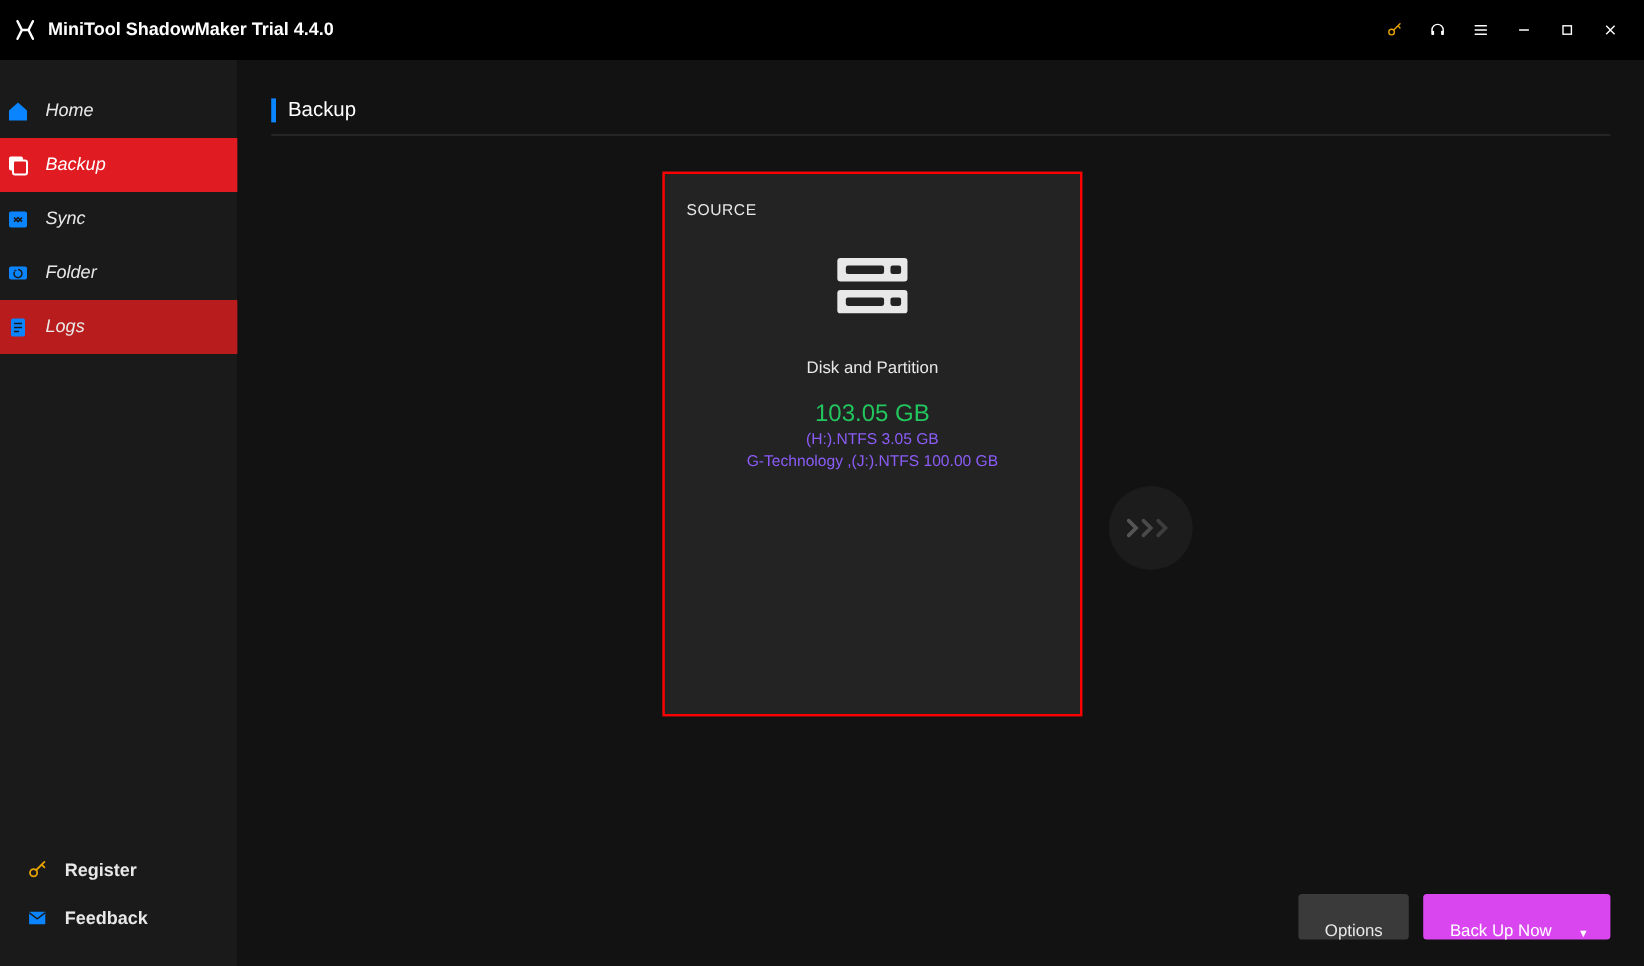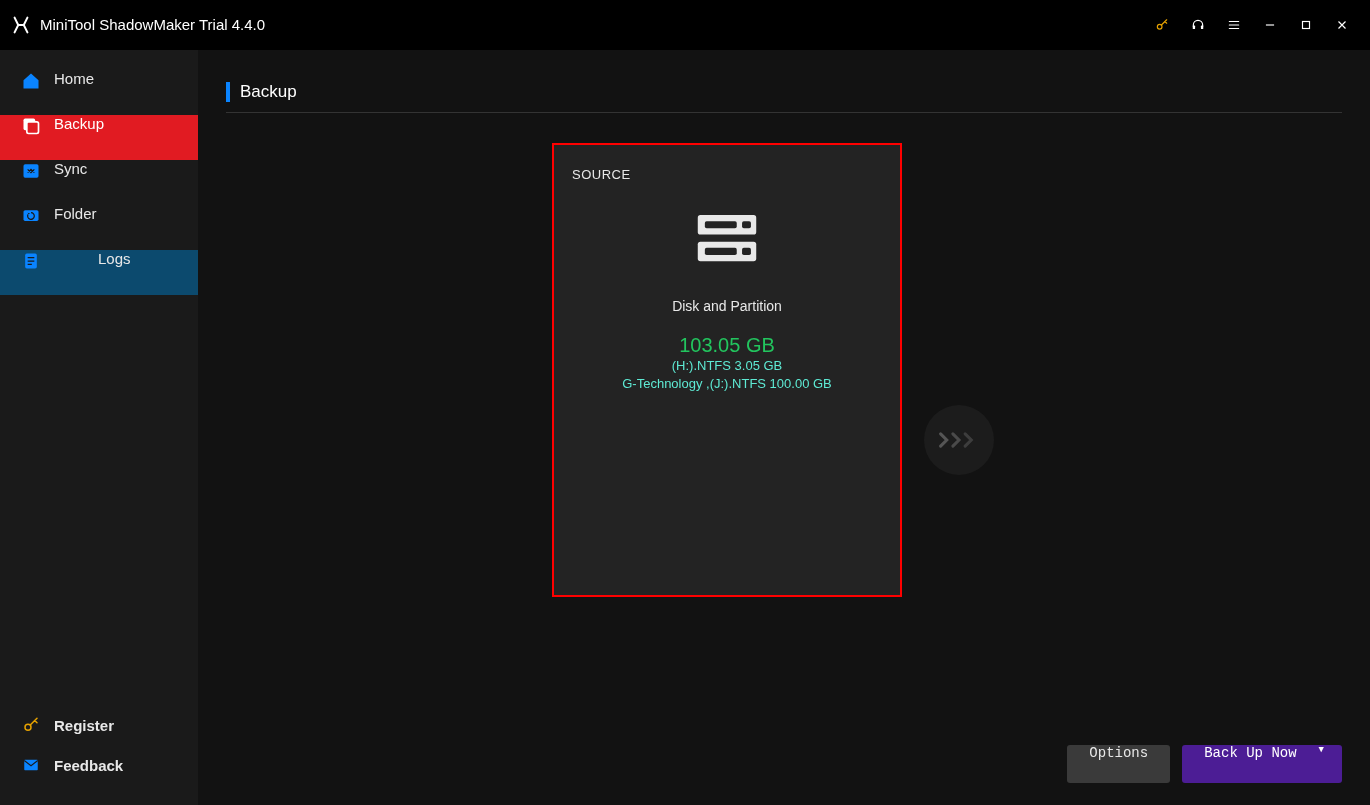--- a/index.html
+++ b/index.html
@@ -1,57 +1,57 @@
 <!DOCTYPE html>
 <html><head>
 <meta charset="utf-8">
 <style>
   * { box-sizing: border-box; margin: 0; padding: 0; }
   html, body { width: 1370px; height: 805px; overflow: hidden; font-family: "Segoe UI", Arial, sans-serif; background:#000; color:#fff; }
   .window { width:1370px; height:805px; background:#000; display:flex; flex-direction:column; }
   
   .titlebar { height:50px; background:#000; display:flex; align-items:center; padding:0 10px; border-bottom:1px solid #000; }
   .titlebar .logo { width:22px; height:22px; margin-right:8px; display:flex; align-items:center; justify-content:center; }
-  .titlebar .title { font-size:15px; font-weight:400; color:#fff; }
+  .titlebar .title { font-size:15px; font-weight:700; color:#fff; }
   .titlebar .spacer { flex:1; }
   .titlebar .tb-btn { width:36px; height:50px; display:flex; align-items:center; justify-content:center; color:#fff; cursor:pointer; }
   .titlebar .tb-btn svg { width:14px; height:14px; }
   .key-icon svg { stroke:#e6a200; }
   
   .body { flex:1; display:flex; min-height:0; }
   .sidebar { width:198px; background:#1a1a1a; display:flex; flex-direction:column; padding-top:20px; }
   .nav { display:flex; flex-direction:column; }
-  .nav-item { display:flex; align-items:flex-start; height:45px; padding-left:20px; color:#e8e8e8; cursor:pointer; font-size:15px; }
+  .nav-item { display:flex; align-items:center; height:45px; padding-left:4px; color:#e8e8e8; cursor:pointer; font-size:15px;font-style:italic; }
   .nav-item .icon { width:22px; height:22px; margin-right:12px; display:flex; align-items:center; justify-content:center; }
   .nav-item.active { background:#e11b22; color:#fff; }
-  .nav-item.hover { background:#0c4a6e;gap:44px; }
+  .nav-item.hover { background:#b91c1c; }
   .sidebar .bottom { margin-top:auto; padding-bottom:20px; }
   .bottom-item { display:flex; align-items:center; height:40px; padding-left:20px; color:#e8e8e8; cursor:pointer; font-size:15px;font-weight:bold; }
   .bottom-item .icon { width:22px; height:22px; margin-right:12px; display:flex; align-items:center; justify-content:center; }
   
   .main { flex:1; background:#121212; display:flex; flex-direction:column; padding:0; }
   .page-header { padding:32px 28px 12px 28px; }
   .page-header-inner { display:flex; align-items:center; border-bottom:1px solid #333; padding-bottom:10px; }
   .page-header .accent { width:4px; height:20px; background:#0a84ff; margin-right:10px; }
   .page-header .title { font-size:17px; color:#fff; }
   .content { flex:1; position:relative; }
   .panel-row { display:flex; align-items:flex-start; justify-content:center; gap:0; padding-top:18px; }
   .panel { width:350px; height:454px; background:#232323; border:2px solid #ff0000; display:flex; flex-direction:column; align-items:center; padding:22px 18px 10px 18px; cursor:pointer; }
   .panel .label { align-self:flex-start; font-size:13px; letter-spacing:0.5px; color:#e8e8e8; margin-bottom:18px; }
   .panel .big-icon { width:90px; height:70px; display:flex; align-items:center; justify-content:center; margin-top:4px; margin-bottom:24px; }
   .panel .line1 { font-size:14px; color:#e8e8e8; margin-bottom:20px; }
   .panel .line-big { font-size:20px; color:#22c55e; }
-  .panel .line-small { font-size:13px; color:#5eead4; text-align:center; line-height:1.35; white-space:pre-line; }
+  .panel .line-small { font-size:13px; color:#8b5cf6; text-align:center; line-height:1.35; white-space:pre-line; }
   .arrow-circle { width:70px; height:70px; border-radius:50%; background:#1c1c1c; display:flex; align-items:center; justify-content:center; margin:0 22px; align-self:center; margin-top:140px; }
   .arrow-circle svg { width:46px; height:20px; }
   
   .footer { position:absolute; right:28px; bottom:22px; display:flex; gap:12px; }
-  .btn { height:38px; border:none; border-radius:3px; font-size:14px; cursor:pointer; display:flex; align-items:flex-start; justify-content:center; padding:0 22px;font-family:Liberation Mono, monospace;}
+  .btn { height:38px; border:none; border-radius:3px; font-size:14px; cursor:pointer; display:flex; align-items:flex-end; justify-content:center; padding:0 22px;}
   .btn-gray { background:#3a3a3a; color:#e8e8e8; }
-  .btn-primary { background:#4c1d95; color:#fff; padding:0 18px 0 22px; }
+  .btn-primary { background:#d946ef; color:#fff; padding:0 18px 0 22px; }
   .btn-primary .caret { margin-left:22px; font-size:9px; }
   
   .blue-fill { fill:#0a84ff; }
   .white-fill { fill:#fff; }
   .yellow-stroke { stroke:#e6a200; fill:none; }
 </style>
 </head>
 <body>
 
 <div class="window">

